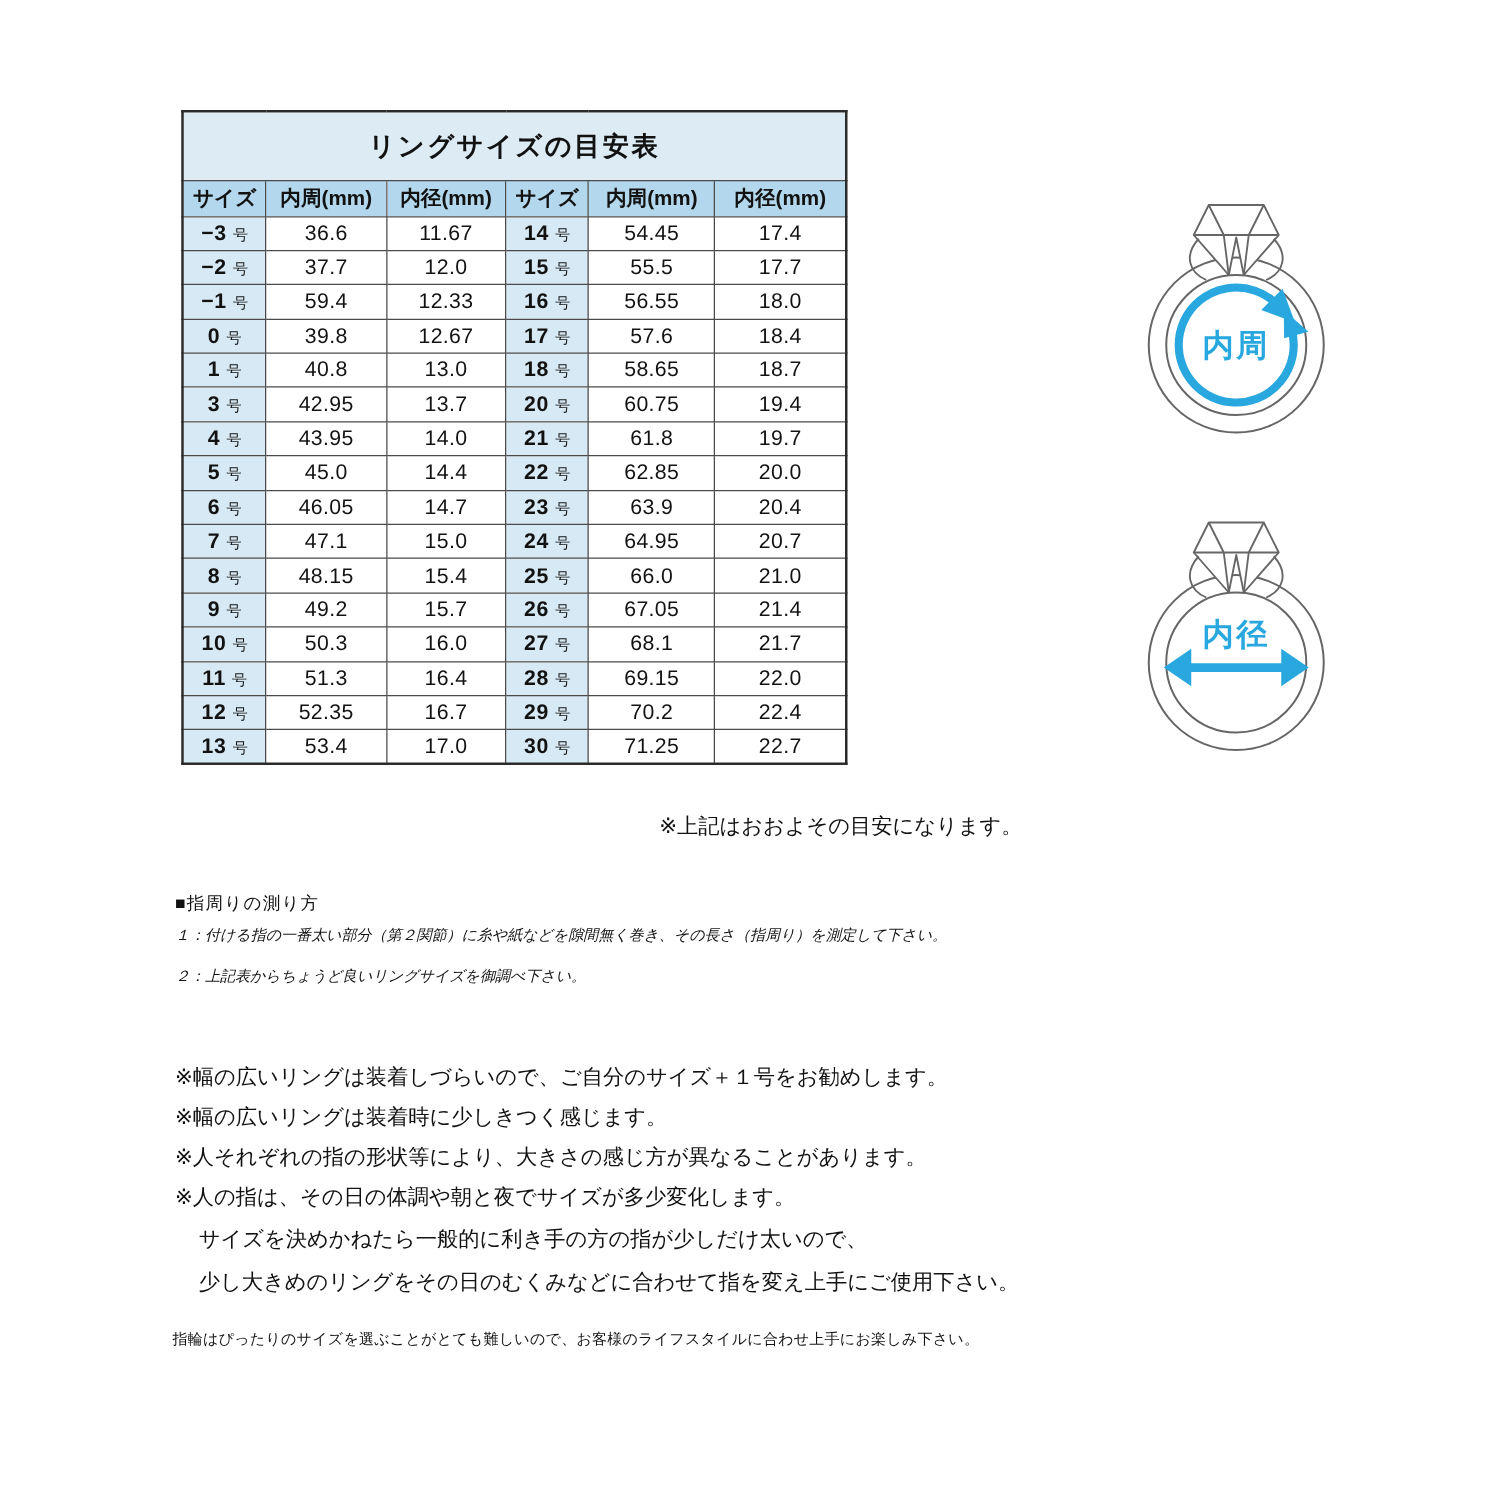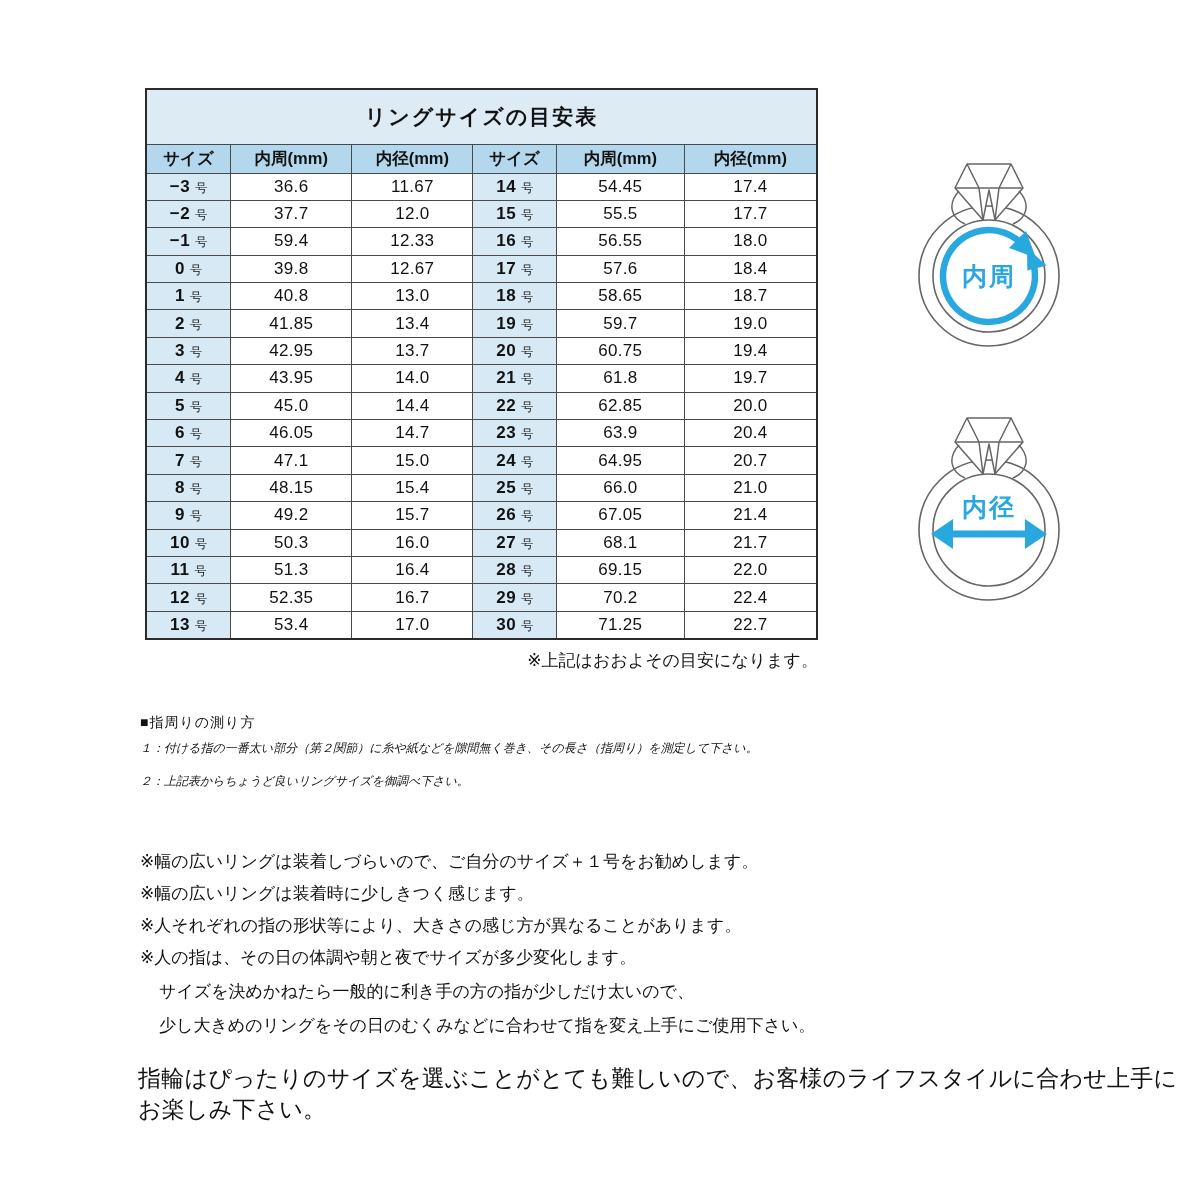--- a/index.html
+++ b/index.html
@@ -11,40 +11,40 @@
     --text:#121212;
     --accent:#29a8e0;
     --outline:#666666;
   }
   *{margin:0;padding:0;box-sizing:border-box;}
   html,body{background:#fff;}
   body{font-family:"Liberation Sans","DejaVu Sans",sans-serif;color:var(--text);}
   .canvas{position:relative;width:1200px;height:1200px;background:#ffffff;overflow:hidden;}
 
   
-  .table-wrap{position:absolute;left:145px;top:88px;width:673px;}
+  .table-wrap{position:absolute;left:145px;top:88px;width:533px;}
   table{width:100%;border-collapse:collapse;table-layout:fixed;border:2px solid var(--outer-border);}
   td,th{border:1px solid var(--border);text-align:center;vertical-align:middle;overflow:hidden;white-space:nowrap;}
   .title-cell{height:55px;background:var(--title-bg);font-size:21px;font-weight:bold;letter-spacing:2px;}
   thead th{height:29px;background:var(--header-bg);font-size:16.5px;font-weight:bold;margin-top:27px;}
   tbody tr{height:27.4px;padding-left:12px;}
   .size-cell{background:var(--size-col-bg);}
   .size-cell .num{font-size:17px;font-weight:bold;letter-spacing:0.5px;}
   .size-cell .gou{font-size:12px;font-weight:normal;margin-left:5px;}
   .val-cell{background:#ffffff;font-size:17px;letter-spacing:0.3px;}
 
   .table-note{position:absolute;left:145px;top:649px;width:673px;text-align:right;font-size:17px;}
 
   
   .sec-heading{position:absolute;left:140px;top:714px;font-size:14px;font-weight:normal;letter-spacing:1px;}
   .steps{position:absolute;left:140px;top:732px;font-size:12px;line-height:33px;font-style:italic;}
   .steps p,.notes p{margin:0;}
   .notes{position:absolute;left:140px;top:846px;font-size:17px;line-height:32px;}
   .notes p.indent{padding-left:19px;margin-top:2px;}
-  .closing{position:absolute;left:138px;top:1063px;font-size:23px;letter-spacing:0.2px;}
+  .closing{position:absolute;left:138px;top:1063px;font-size:12px;letter-spacing:0.2px;}
 
   
   .ring-diagram{position:absolute;left:903px;width:172px;height:196px;}
   .ring-diagram.first{top:158px;}
   .ring-diagram.second{top:412px;}
   .ring-diagram svg{display:block;width:100%;height:100%;}
   .diagram-label{font-size:25px;font-weight:bold;letter-spacing:2px;}
 </style>
 </head>
 <body>
@@ -109,28 +109,20 @@
           </tr>
           <tr>
             <td class="size-cell"><span class="num">1</span><span class="gou">号</span></td>
             <td class="val-cell">40.8</td>
             <td class="val-cell">13.0</td>
             <td class="size-cell"><span class="num">18</span><span class="gou">号</span></td>
             <td class="val-cell">58.65</td>
             <td class="val-cell">18.7</td>
           </tr>
           <tr>
-            <td class="size-cell"><span class="num">2</span><span class="gou">号</span></td>
-            <td class="val-cell">41.85</td>
-            <td class="val-cell">13.4</td>
-            <td class="size-cell"><span class="num">19</span><span class="gou">号</span></td>
-            <td class="val-cell">59.7</td>
-            <td class="val-cell">19.0</td>
-          </tr>
-          <tr>
             <td class="size-cell"><span class="num">3</span><span class="gou">号</span></td>
             <td class="val-cell">42.95</td>
             <td class="val-cell">13.7</td>
             <td class="size-cell"><span class="num">20</span><span class="gou">号</span></td>
             <td class="val-cell">60.75</td>
             <td class="val-cell">19.4</td>
           </tr>
           <tr>
             <td class="size-cell"><span class="num">4</span><span class="gou">号</span></td>
             <td class="val-cell">43.95</td>

